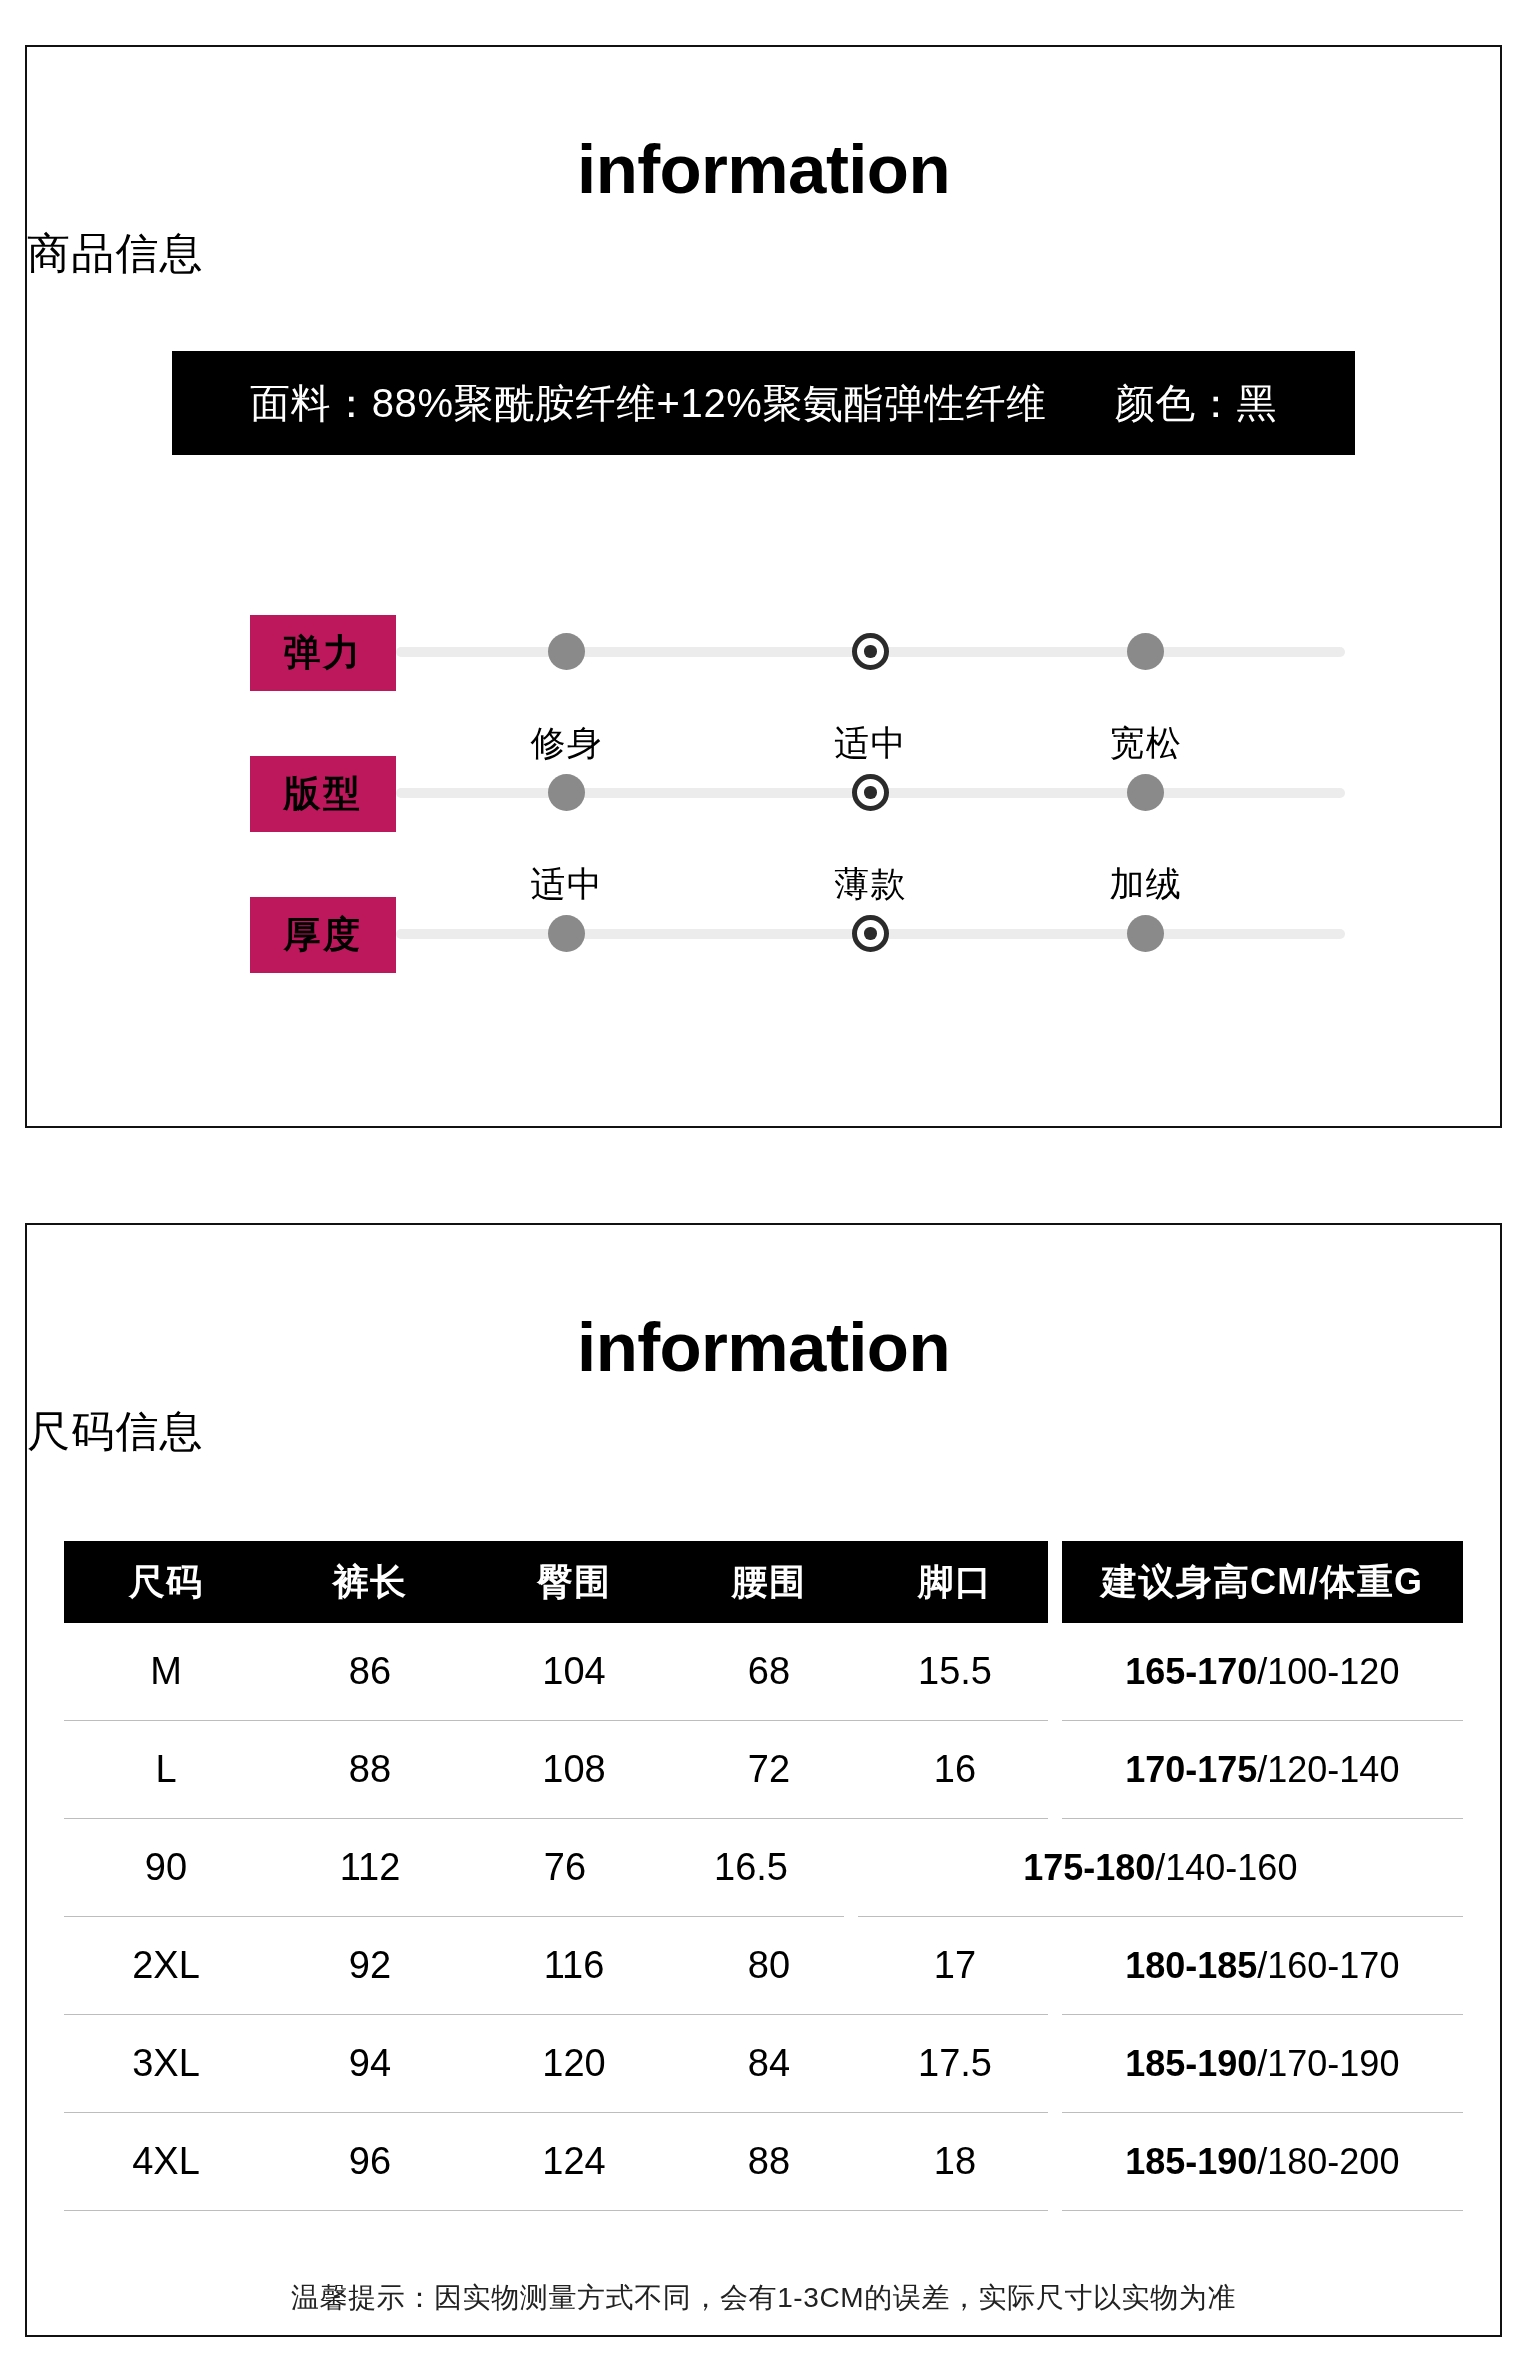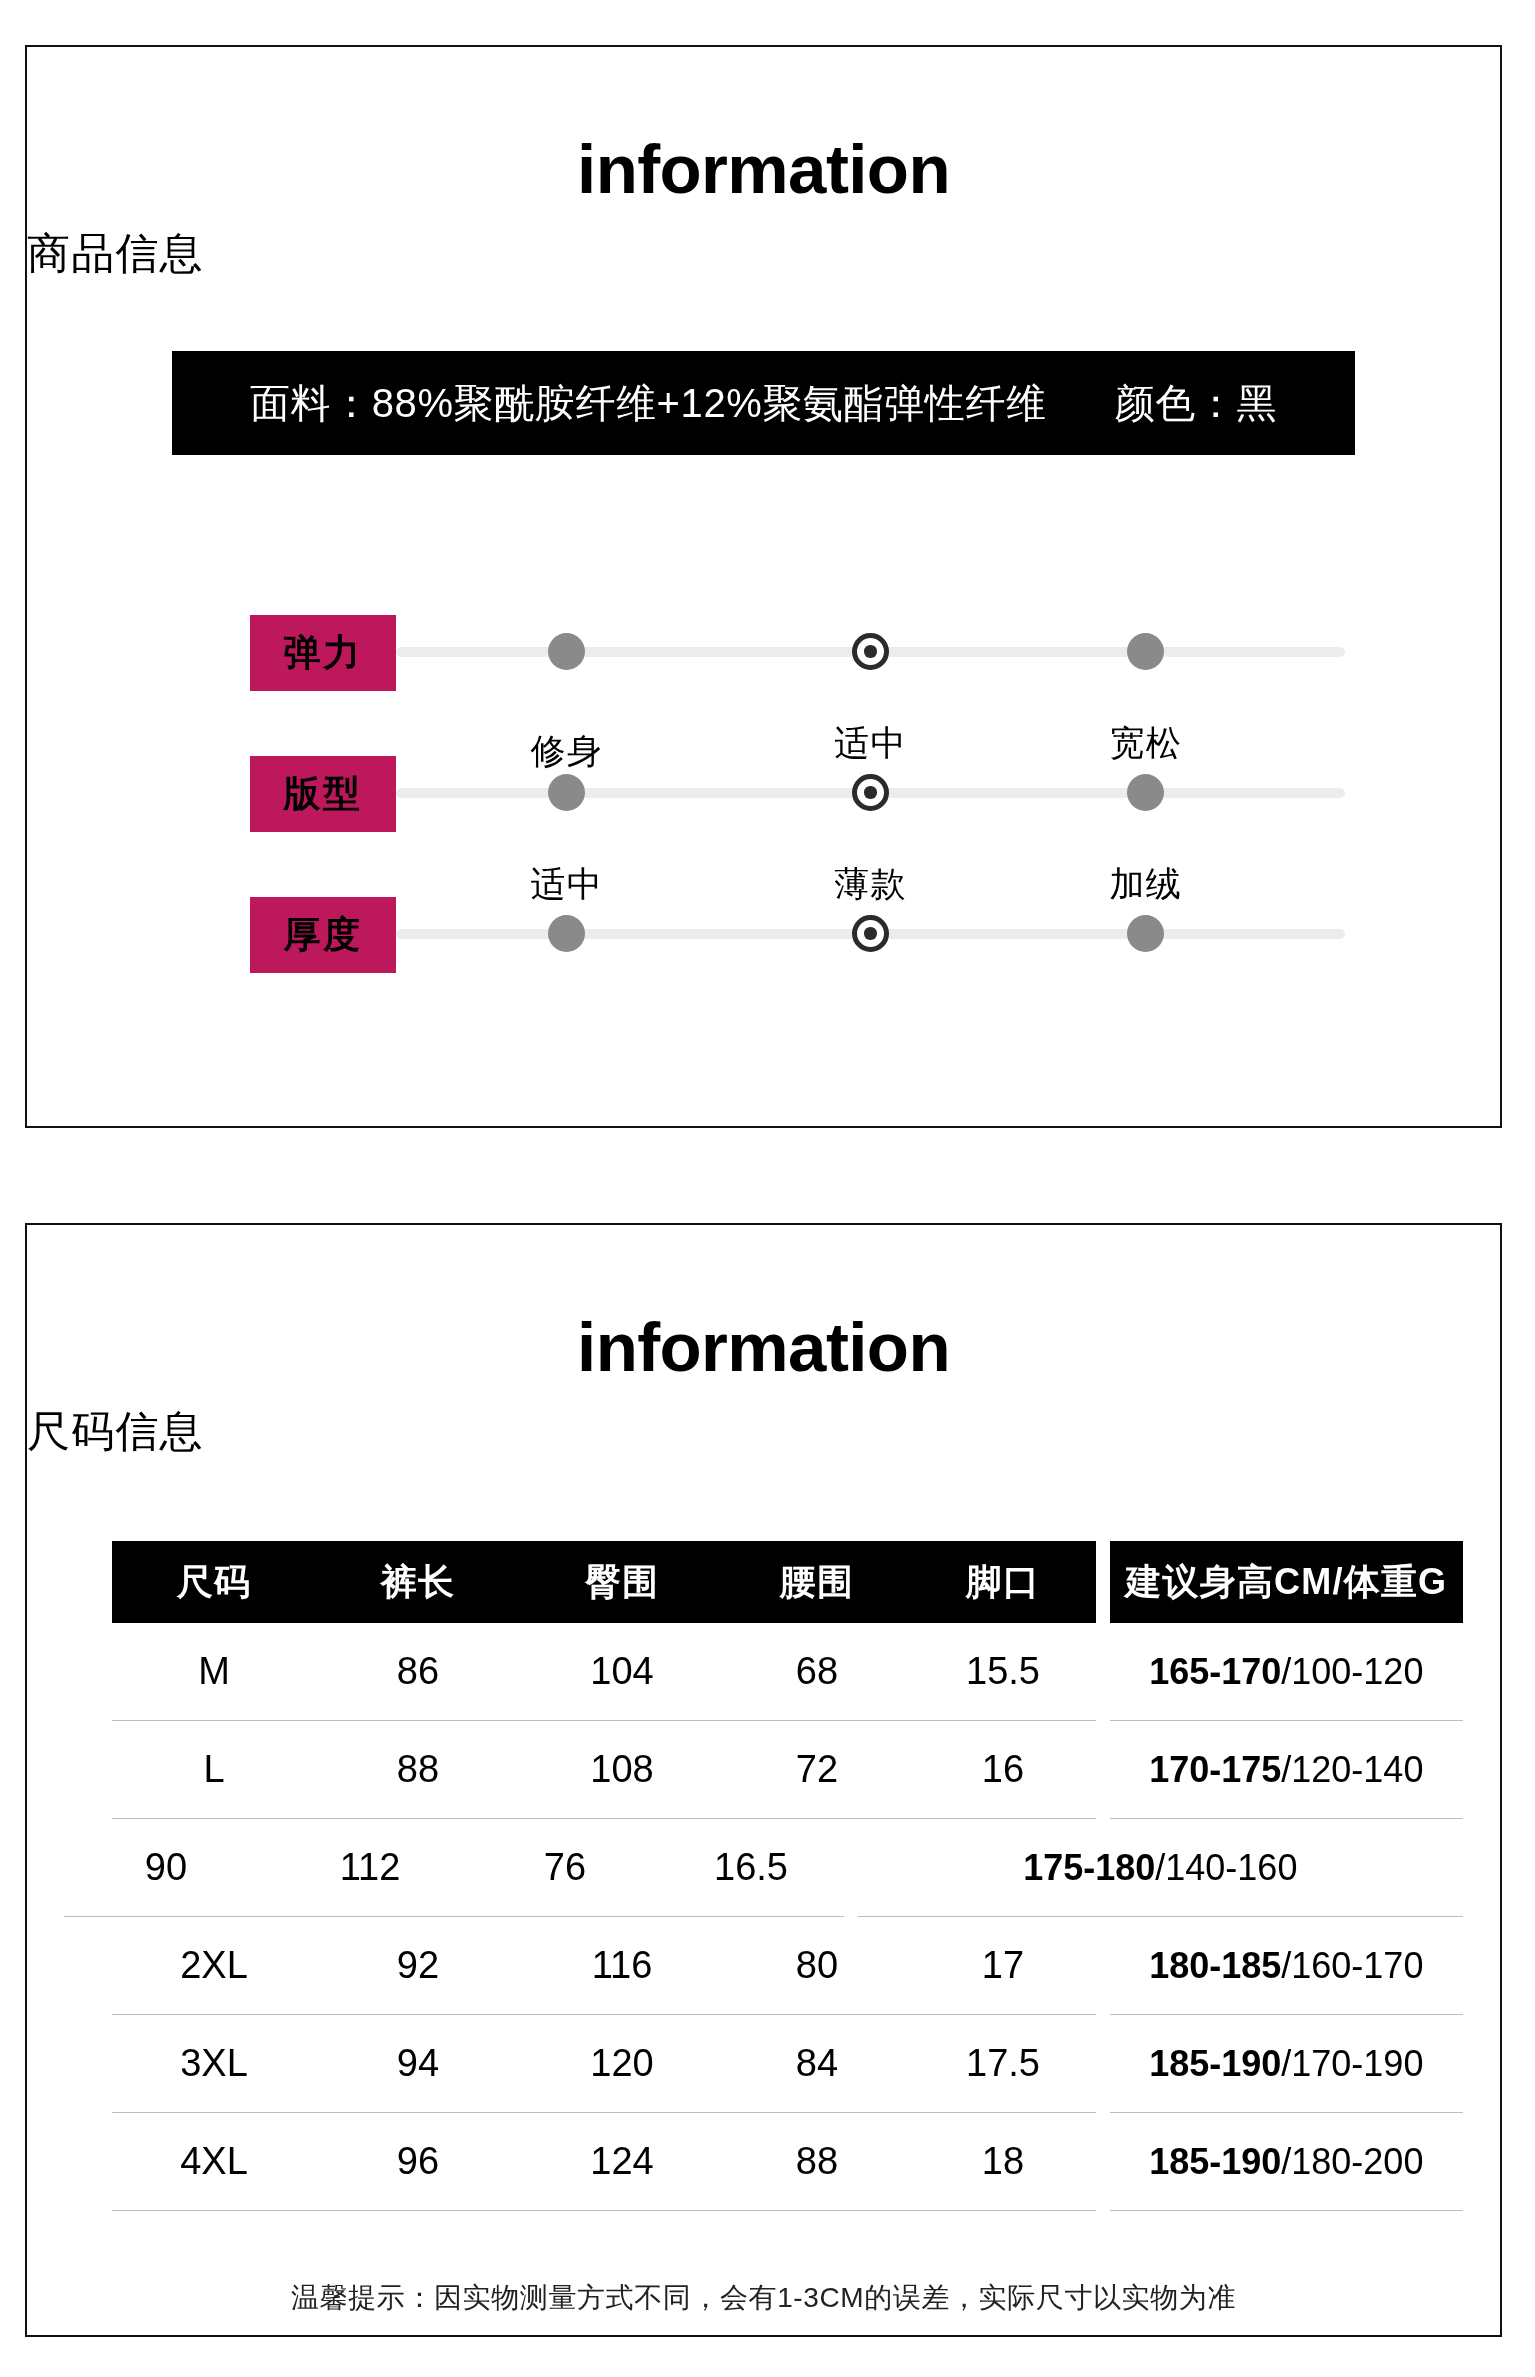--- a/index.html
+++ b/index.html
@@ -168,21 +168,21 @@
     align-items: center;
     justify-content: center;
     font-size: 36px;
     font-weight: bold;
     letter-spacing: 1.2px;
   }
   .thead .gap {
     width: 13.6px;
     background: #ffffff;
   }
-  .col-size   { width: 204px; margin-left: 48px; }
+  .col-size   { width: 204px; }
   .col-a      { width: 204px; }
   .col-b      { width: 204px; }
   .col-c      { width: 186px; }
   .col-d      { width: 186px; }
   .col-rec    { flex: 1; }
 
   .trow {
     display: flex;
     height: 98px;
     align-items: stretch;
@@ -245,21 +245,21 @@
       </div>
     </div>
 
     <div class="attr-row">
       <div class="attr-label">版型</div>
       <div class="attr-track-wrap">
         <div class="attr-track"></div>
         <div class="stop" style="left:18%;"></div>
         <div class="stop active" style="left:50%;"></div>
         <div class="stop" style="left:79%;"></div>
-        <div class="stop-label" style="left:18%;margin-top:8px;">修身</div>
+        <div class="stop-label" style="left:18%;">修身</div>
         <div class="stop-label" style="left:50%;">适中</div>
         <div class="stop-label" style="left:79%;">宽松</div>
       </div>
     </div>
 
     <div class="attr-row">
       <div class="attr-label">厚度</div>
       <div class="attr-track-wrap">
         <div class="attr-track"></div>
         <div class="stop" style="left:18%;"></div>

